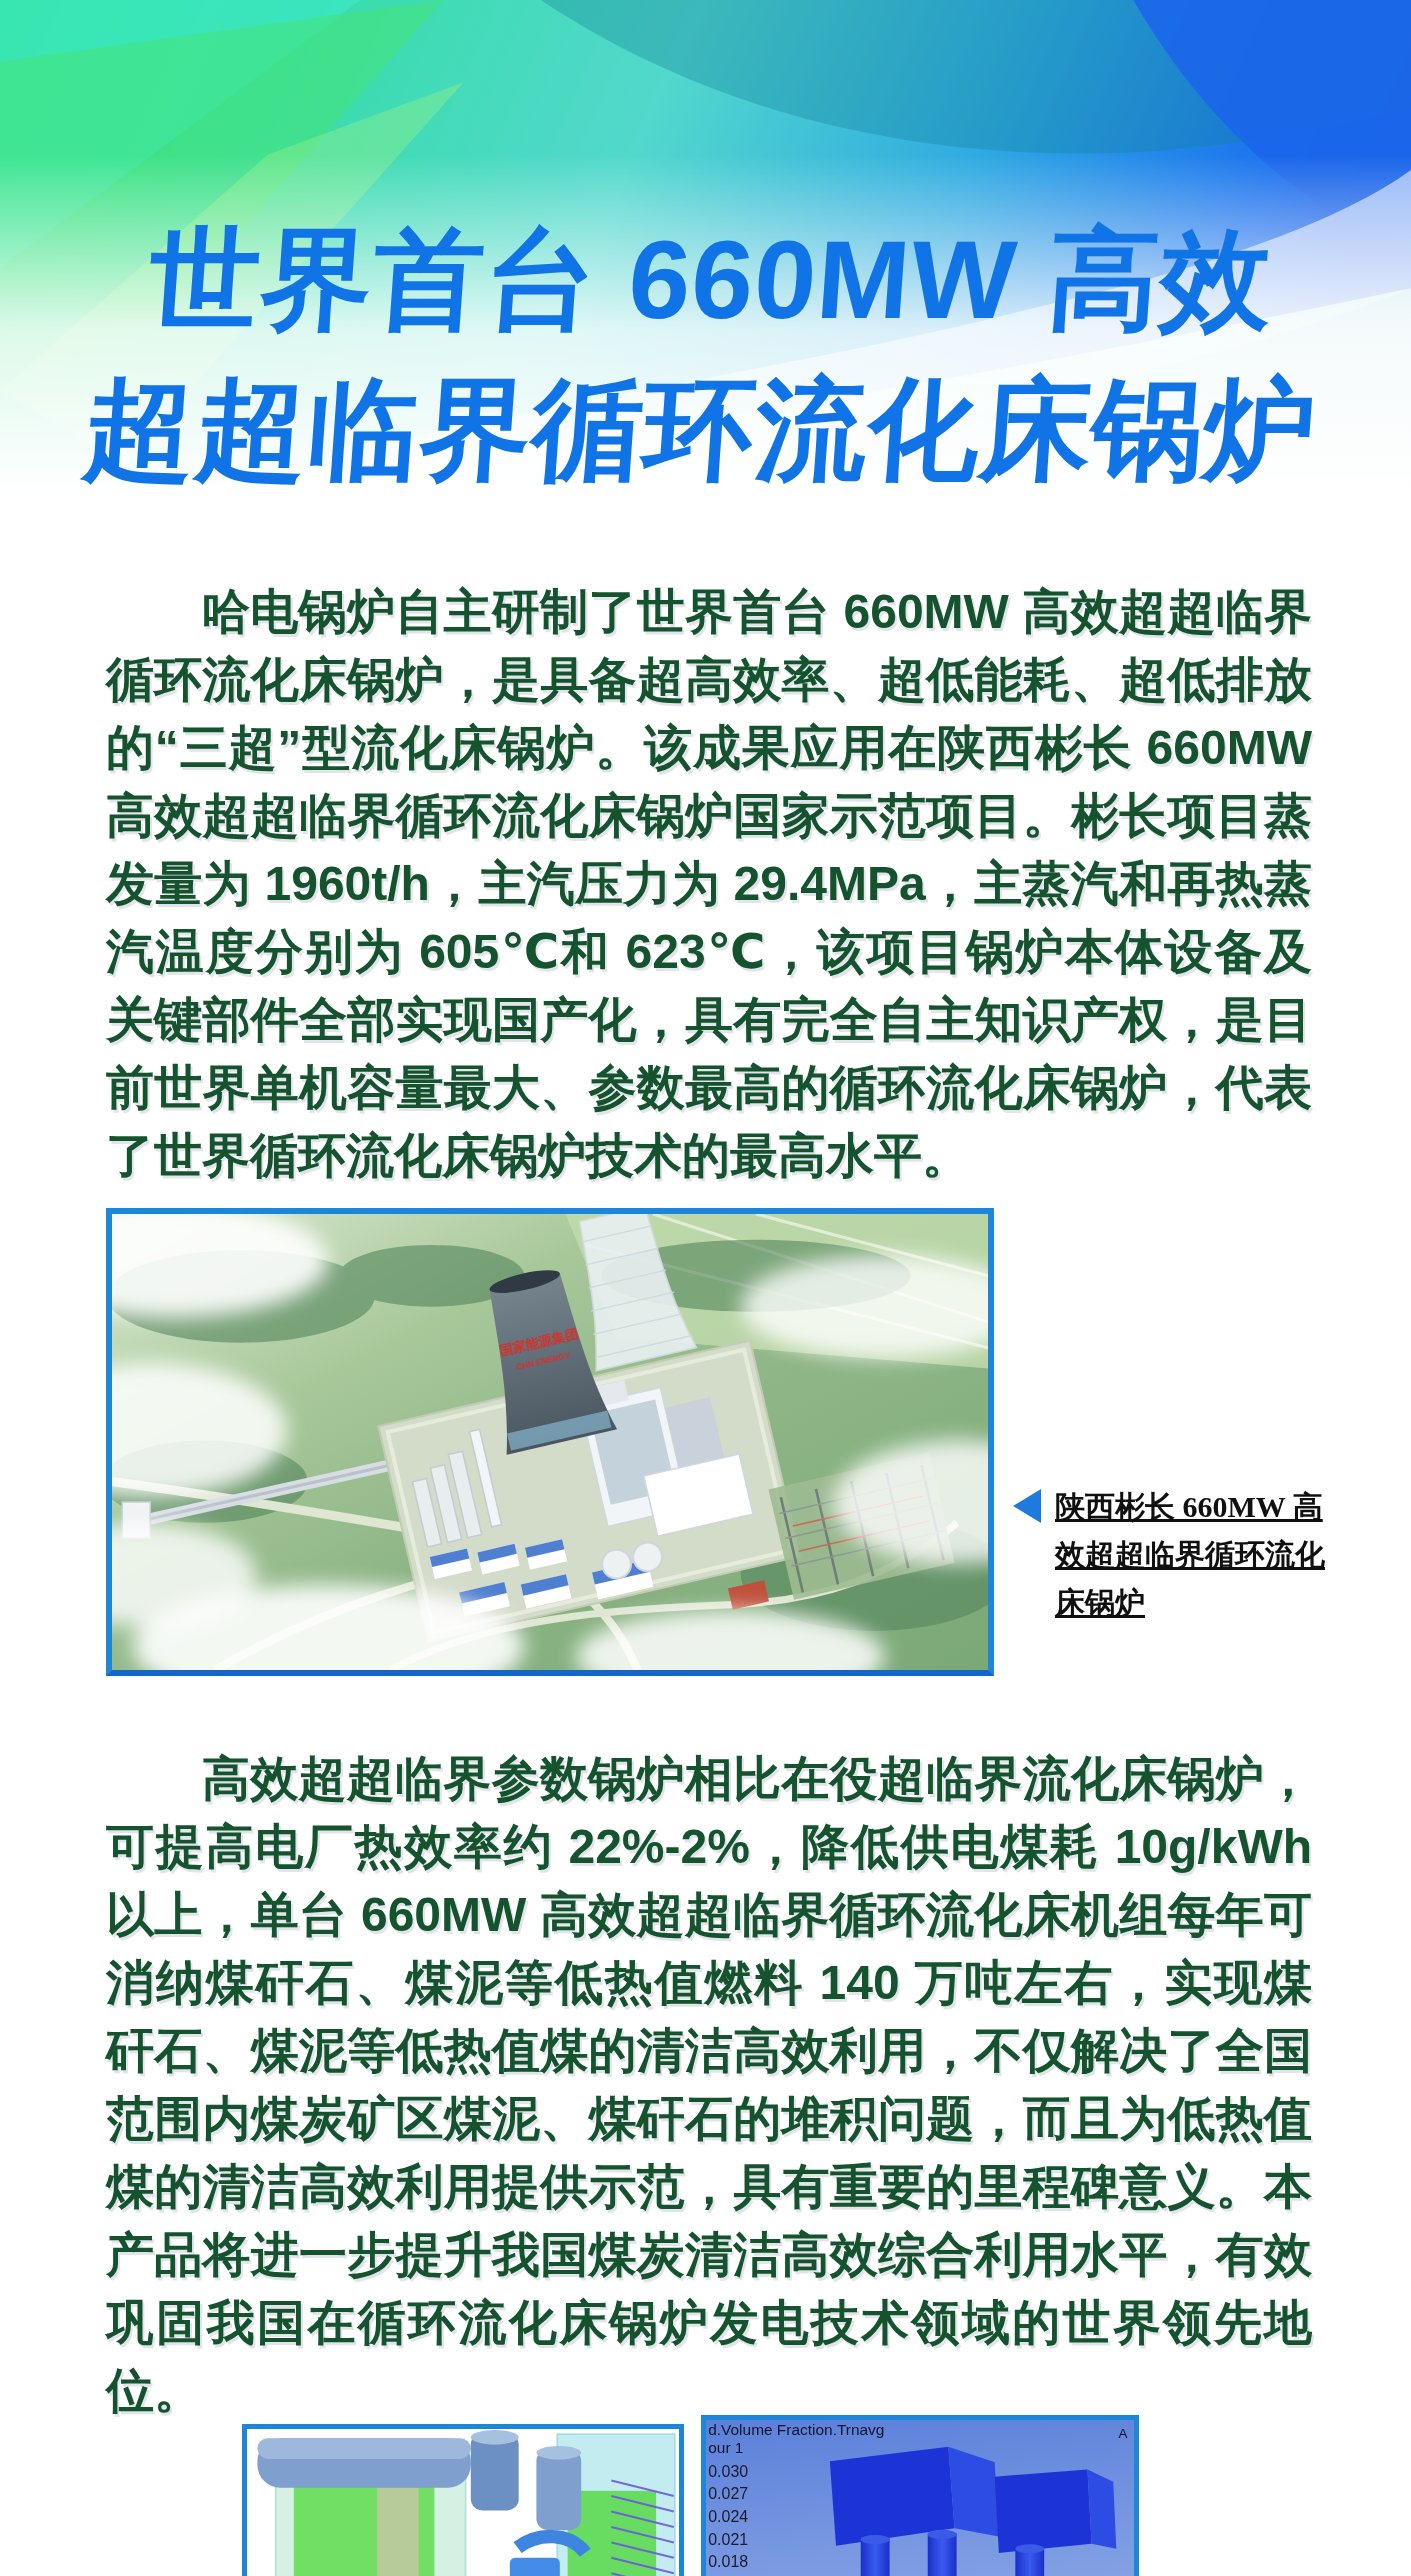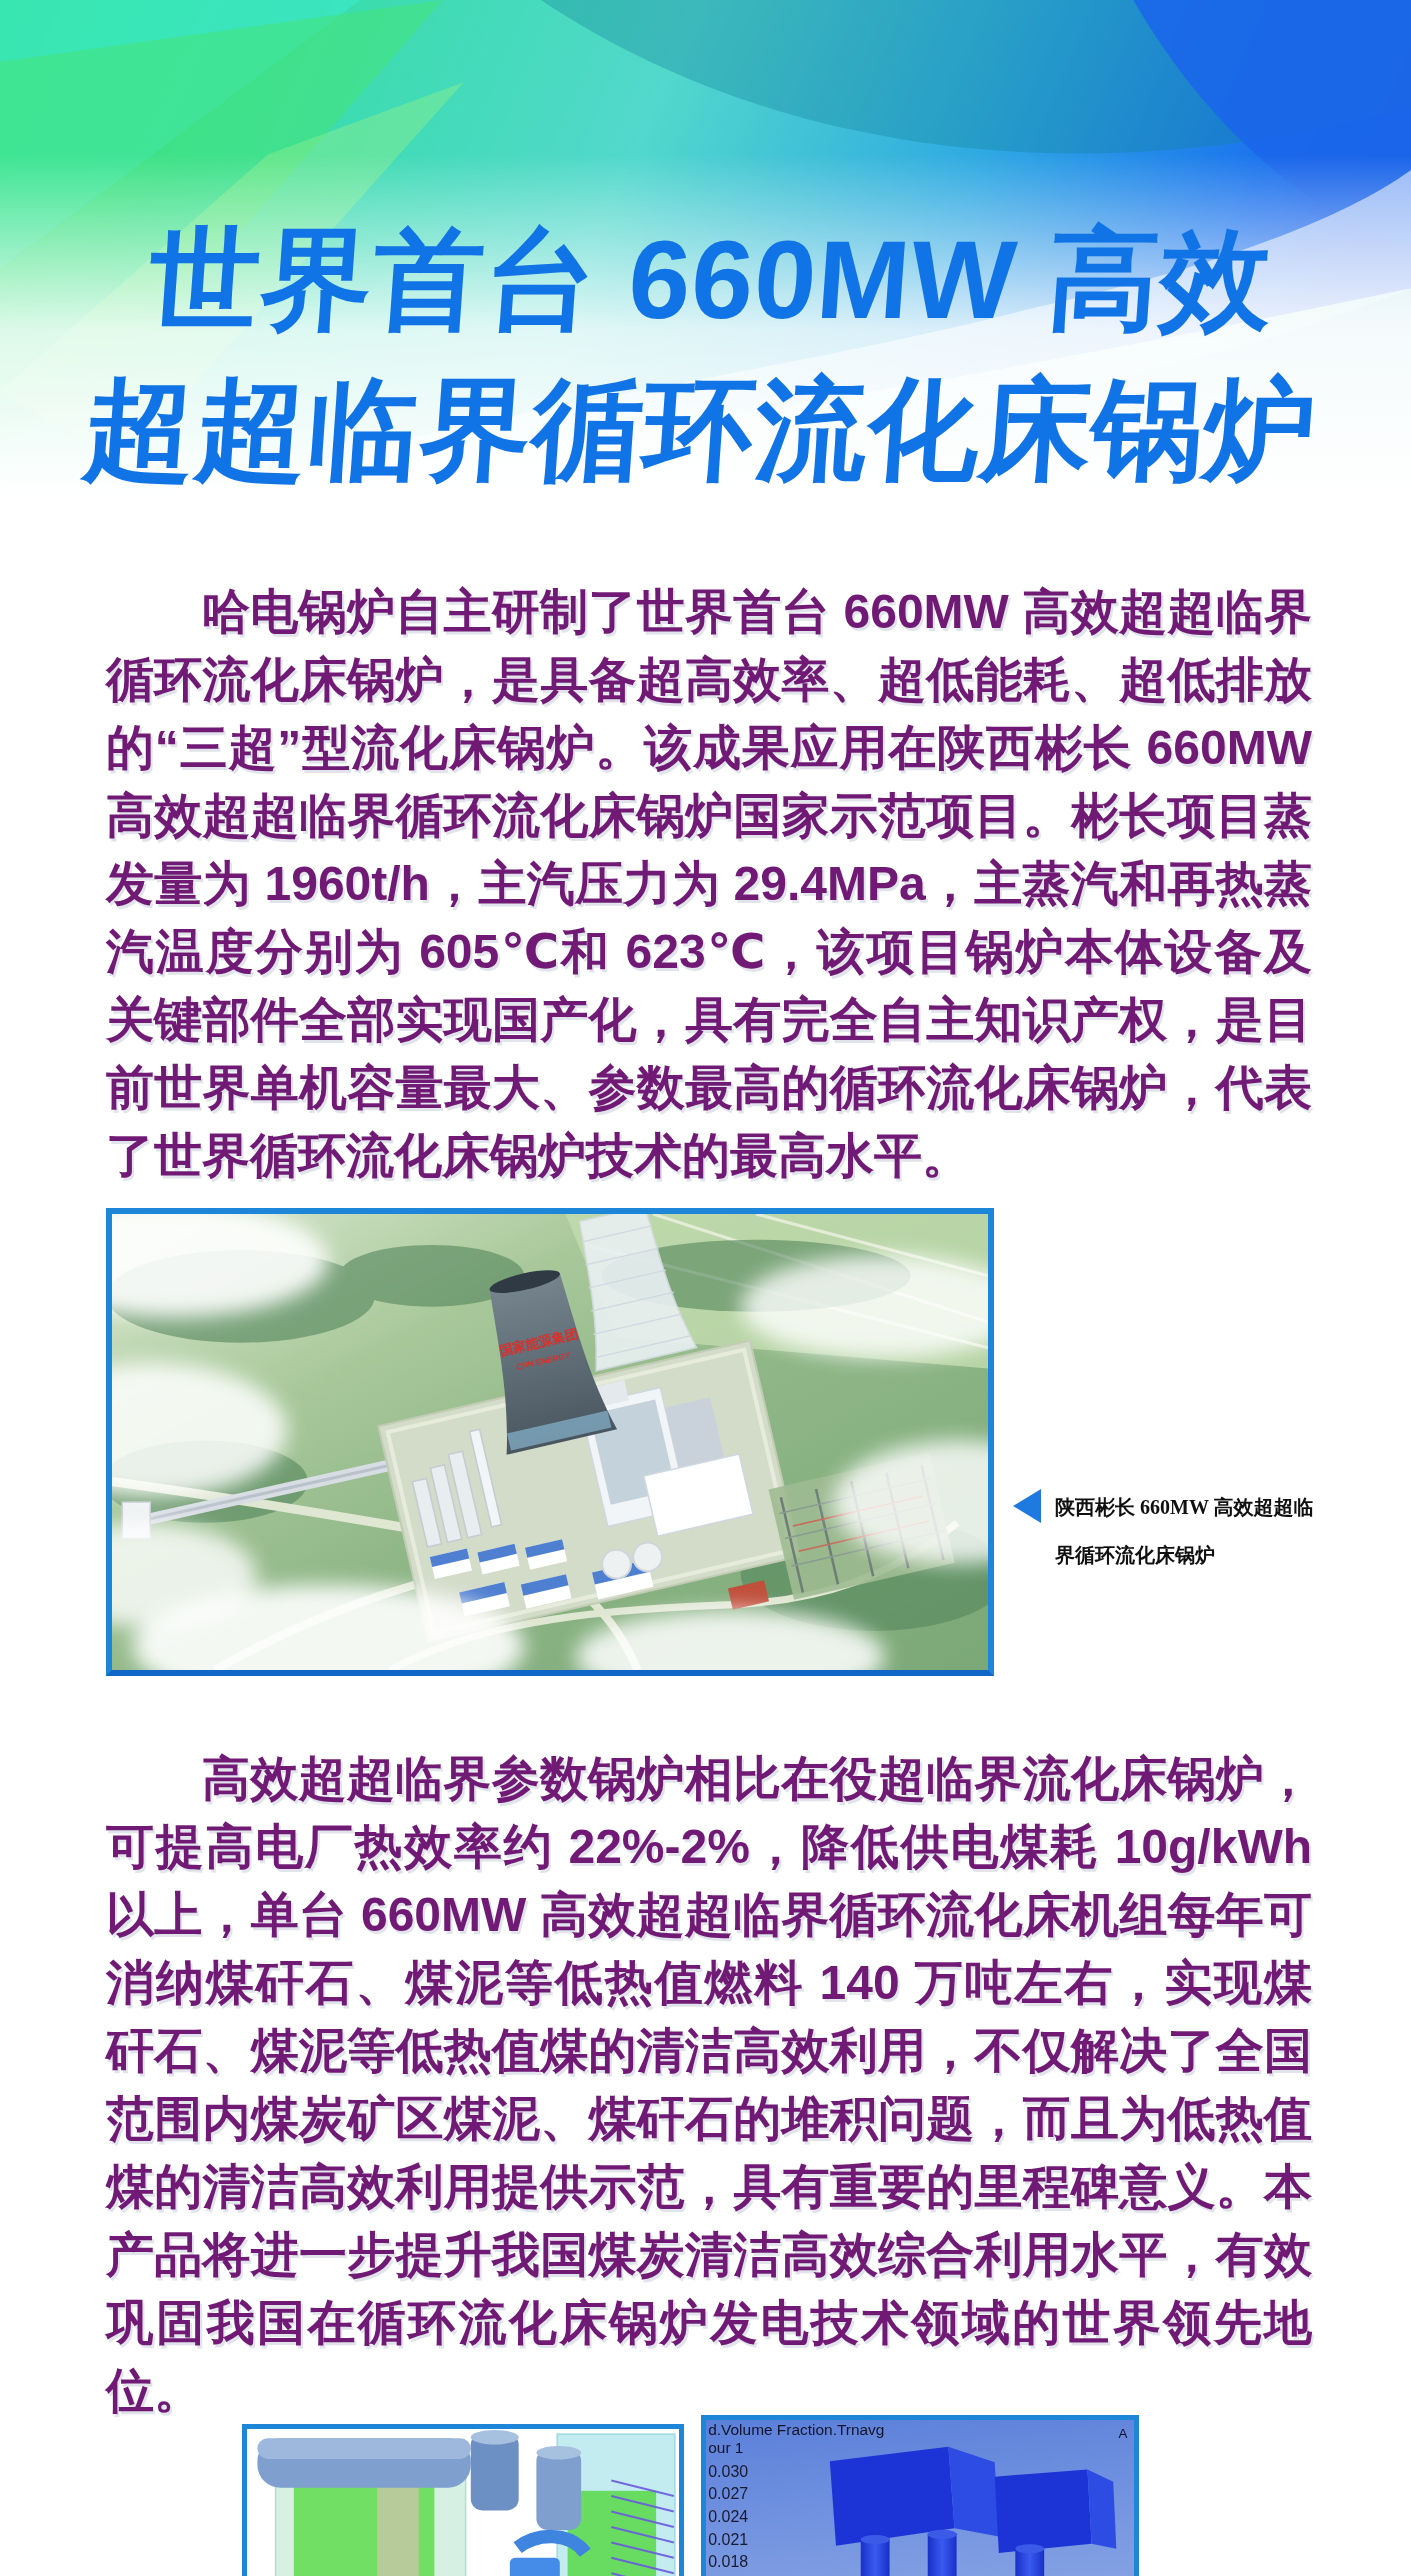--- a/index.html
+++ b/index.html
@@ -8,38 +8,38 @@
     font-family:"Liberation Sans","DejaVu Sans",sans-serif;
   }
   .decor{position:absolute;left:0;width:1411px;pointer-events:none;}
   .decor svg{display:block;width:100%;height:100%;}
 
   
   .title-block{position:absolute;top:205px;left:0;width:1411px;text-align:center;
     color:#1174e6;font-weight:900;font-size:111px;line-height:150px;letter-spacing:1px;
     transform:skewX(-4deg);}
   
-  .para{position:absolute;left:106px;width:1206px;color:#701a75;
+  .para{position:absolute;left:106px;width:1206px;color:#14532d;
     font-size:48px;line-height:68px;text-align:justify;text-indent:2em;font-weight:600;
     text-shadow:2.1px 2.6px 0 rgba(120,130,165,.22);}
   .para1{top:578px;}
   .para2{top:1745px;}
 
   
   .photo-frame{position:absolute;left:106px;top:1208px;width:876px;height:456px;
     border:6.2px solid #1e86d8;border-bottom-color:#1266c8;background:#9dbd93;}
   .photo-frame svg{display:block;width:100%;height:100%;}
 
   .photo-caption{position:absolute;left:1013px;top:1483px;width:314px;}
   .tri-left{position:absolute;left:0;top:6.2px;width:0;height:0;
     border-top:17.5px solid transparent;border-bottom:17.5px solid transparent;
     border-right:28px solid #1f7ae0;}
   .photo-caption .cap-text{margin-left:42px;width:272px;
     font-family:"Liberation Serif","DejaVu Serif",serif;font-weight:700;
-    font-size:20px;line-height:48px;color:#101010;}
+    font-size:30px;line-height:48px;color:#101010;text-decoration:underline;}
 
   
   .fig{position:absolute;background:#fff;border:5.7px solid #1e86d8;border-bottom-color:#1266c8;}
   .fig svg{display:block;width:100%;height:100%;}
   .fig-left{left:242px;top:2424px;width:432px;height:487px;}
   .fig-right{left:701px;top:2415px;width:428px;height:506px;background:linear-gradient(175deg,#5b80da 0%,#8ea9e6 45%,#dfe8fa 100%);}
 </style>
 </head>
 <body>
 

